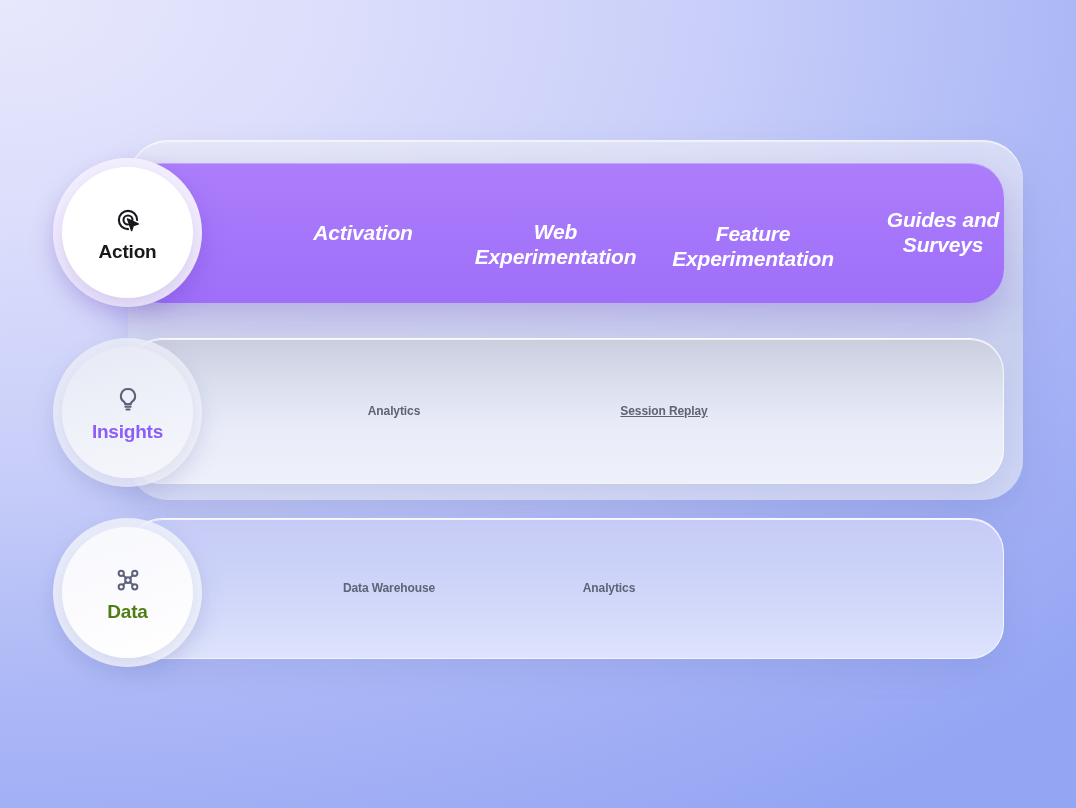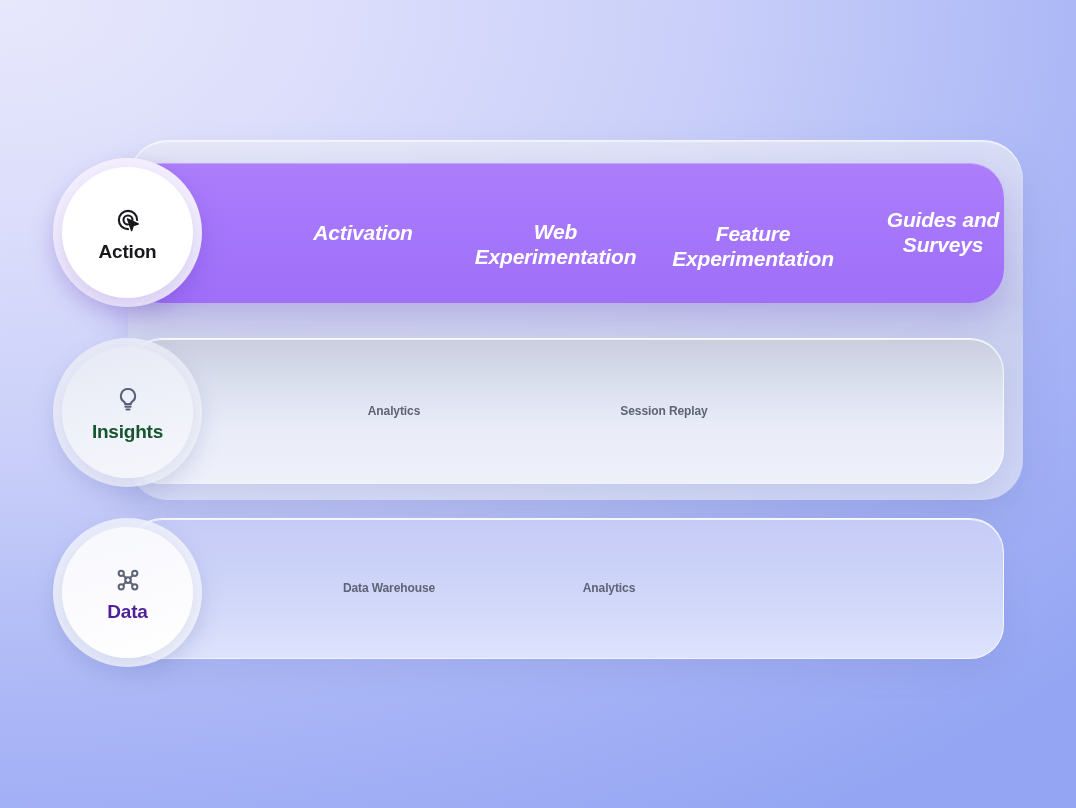--- a/index.html
+++ b/index.html
@@ -172,22 +172,22 @@
   }
   .badge-label {
     position: relative;
     z-index: 2;
     font-size: 19px;
     font-weight: 700;
     letter-spacing: -.2px;
     line-height: 1;
   }
   .badge-action .badge-label  { color: #15161a; }
-  .badge-insights .badge-label{ color: #14532d; }
-  .badge-data .badge-label    { color: #4c1d95; }
+  .badge-insights .badge-label{ color: #8b5cf6; }
+  .badge-data .badge-label    { color: #4d7c0f; }
 
   
   .items {
     display: flex;
     align-items: center;
     width: 100%;
     padding-left: 140px;
     padding-right: 14px;
   }
   .item {
@@ -207,21 +207,21 @@
     letter-spacing: -.1px;
   }
 
   
   .row-action   .item:nth-child(1){ flex: 0 0 190px; }
   .row-action   .item:nth-child(2){ flex: 0 0 195px; margin-top: 24px; }
   .row-action   .item:nth-child(3){ flex: 0 0 200px; margin-top: 28px; }
   .row-action   .item:nth-child(4){ flex: 0 0 180px; }
 
   .row-insights .item:nth-child(1){ flex: 0 0 250px; }
-  .row-insights .item:nth-child(2){ flex: 0 0 290px; }
+  .row-insights .item:nth-child(2){ flex: 0 0 290px; text-decoration: underline; }
 
   .row-data .item:nth-child(1){ flex: 0 0 240px; }
   .row-data .item:nth-child(2){ flex: 0 0 200px; }
   .row-data .item:nth-child(3){ flex: 0 0 240px; }
 </style>
 </head>
 <body>
 
 <div class="stage">
 

